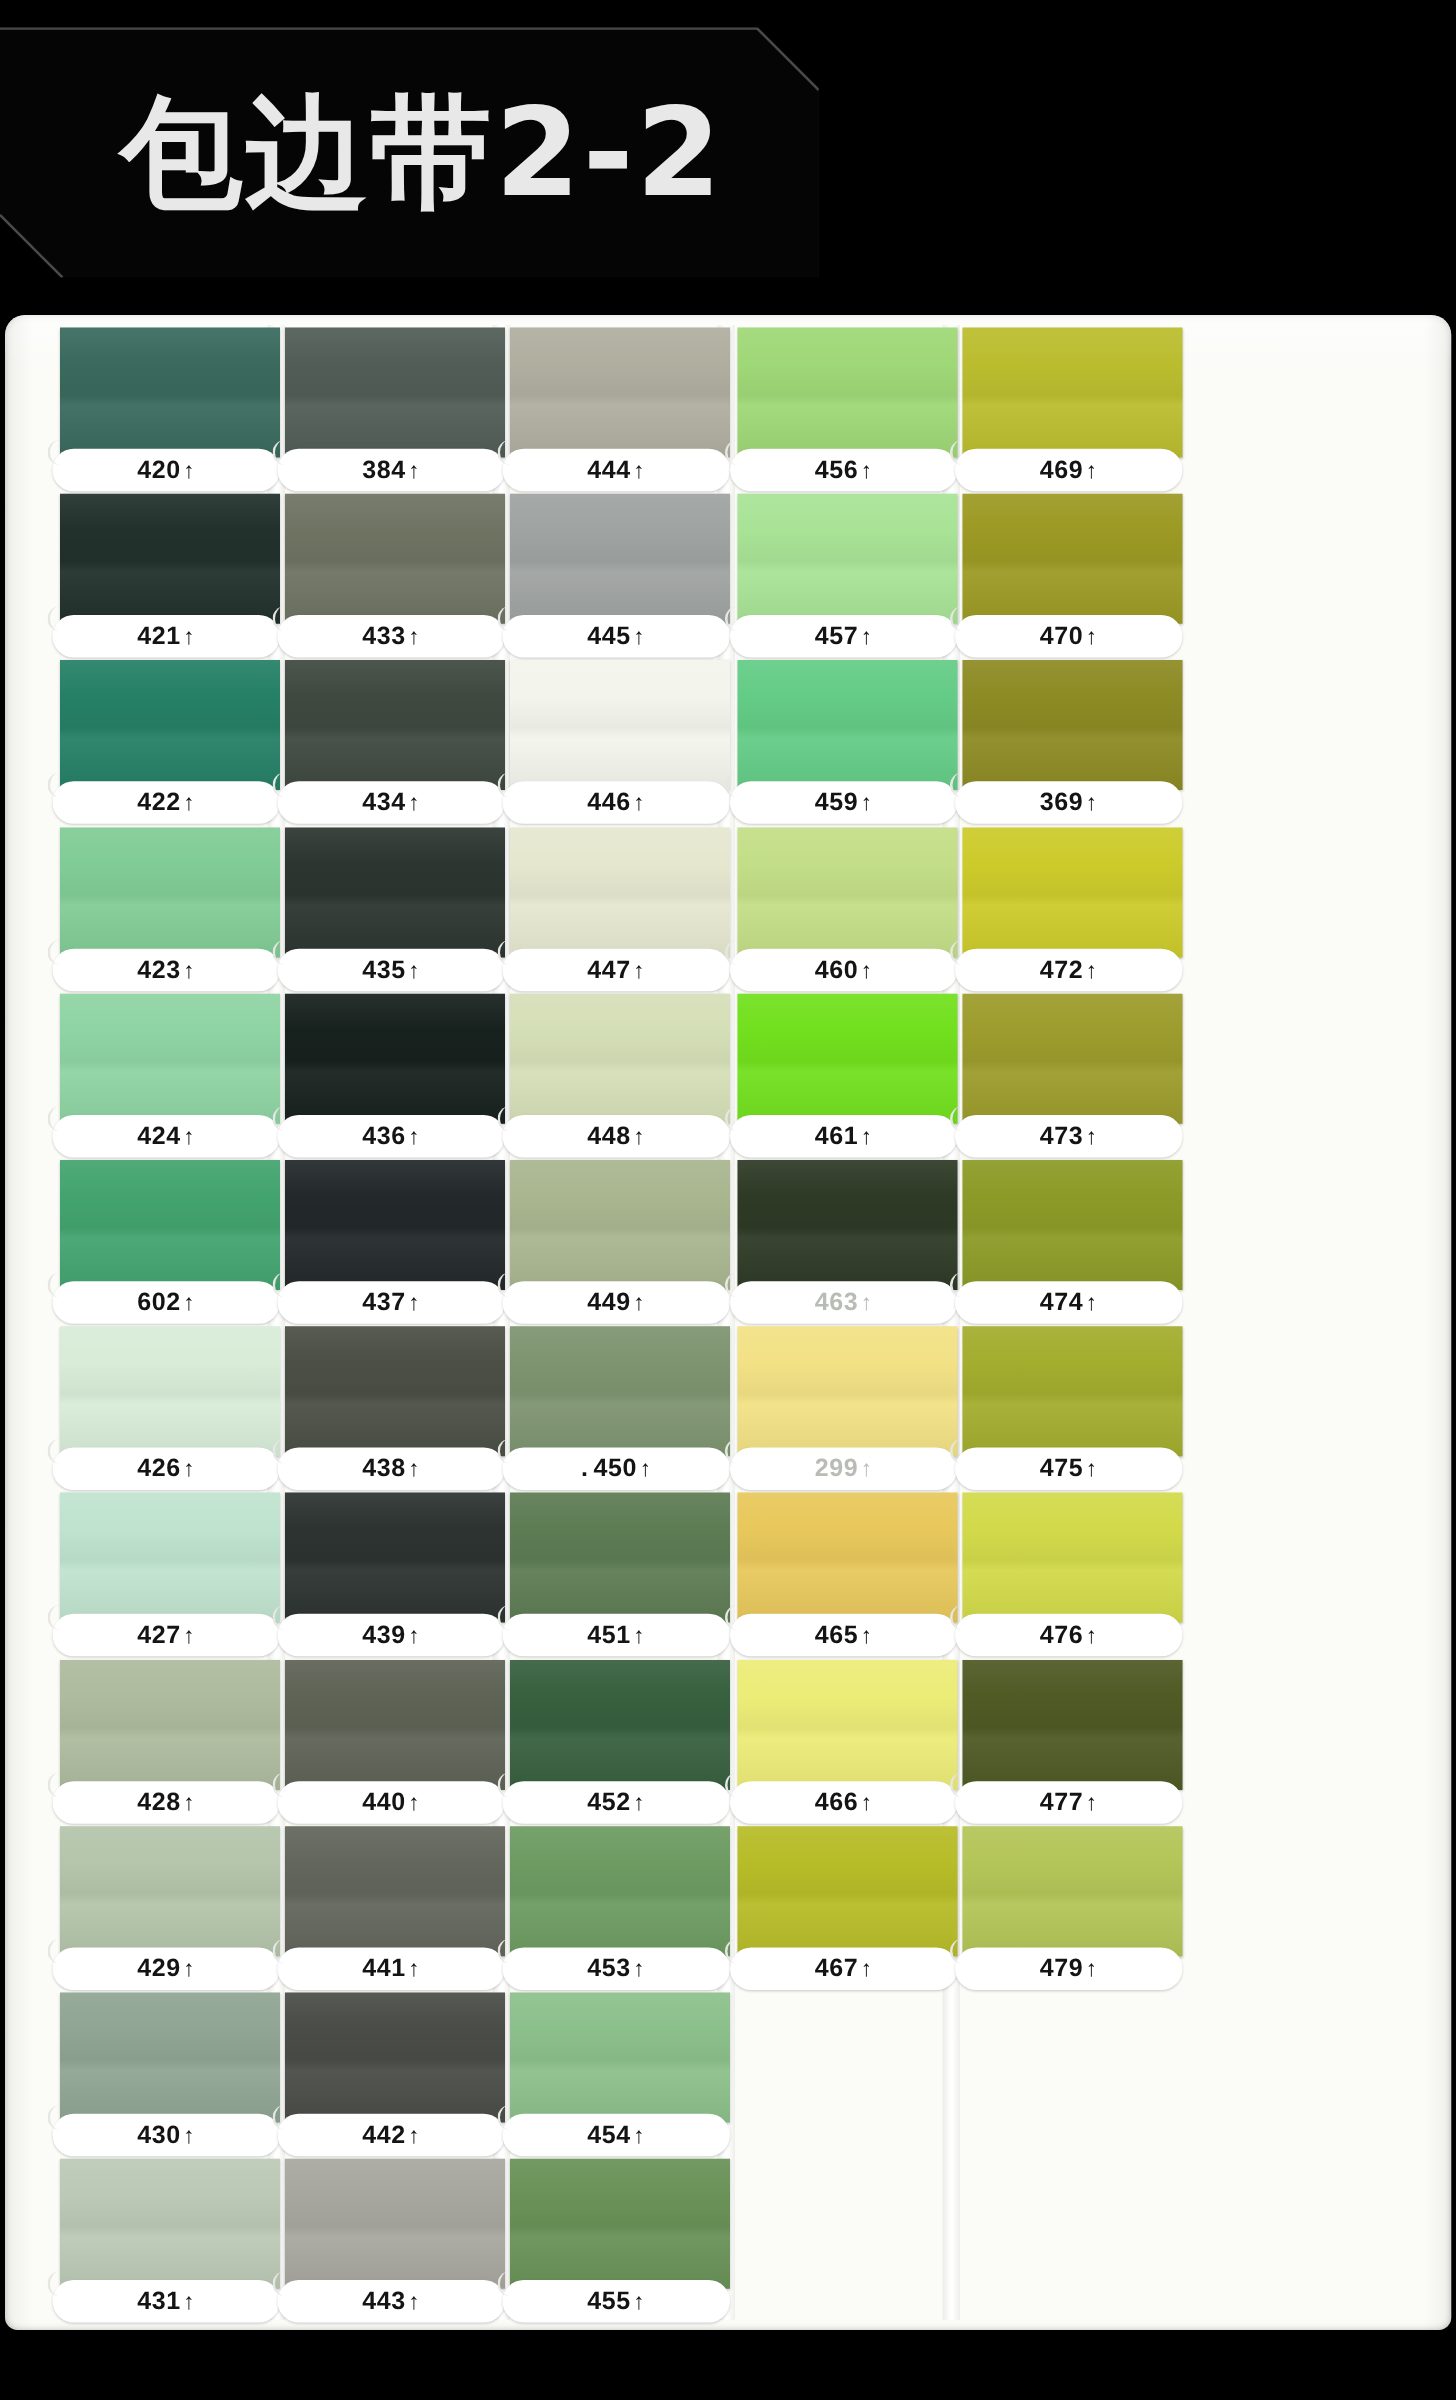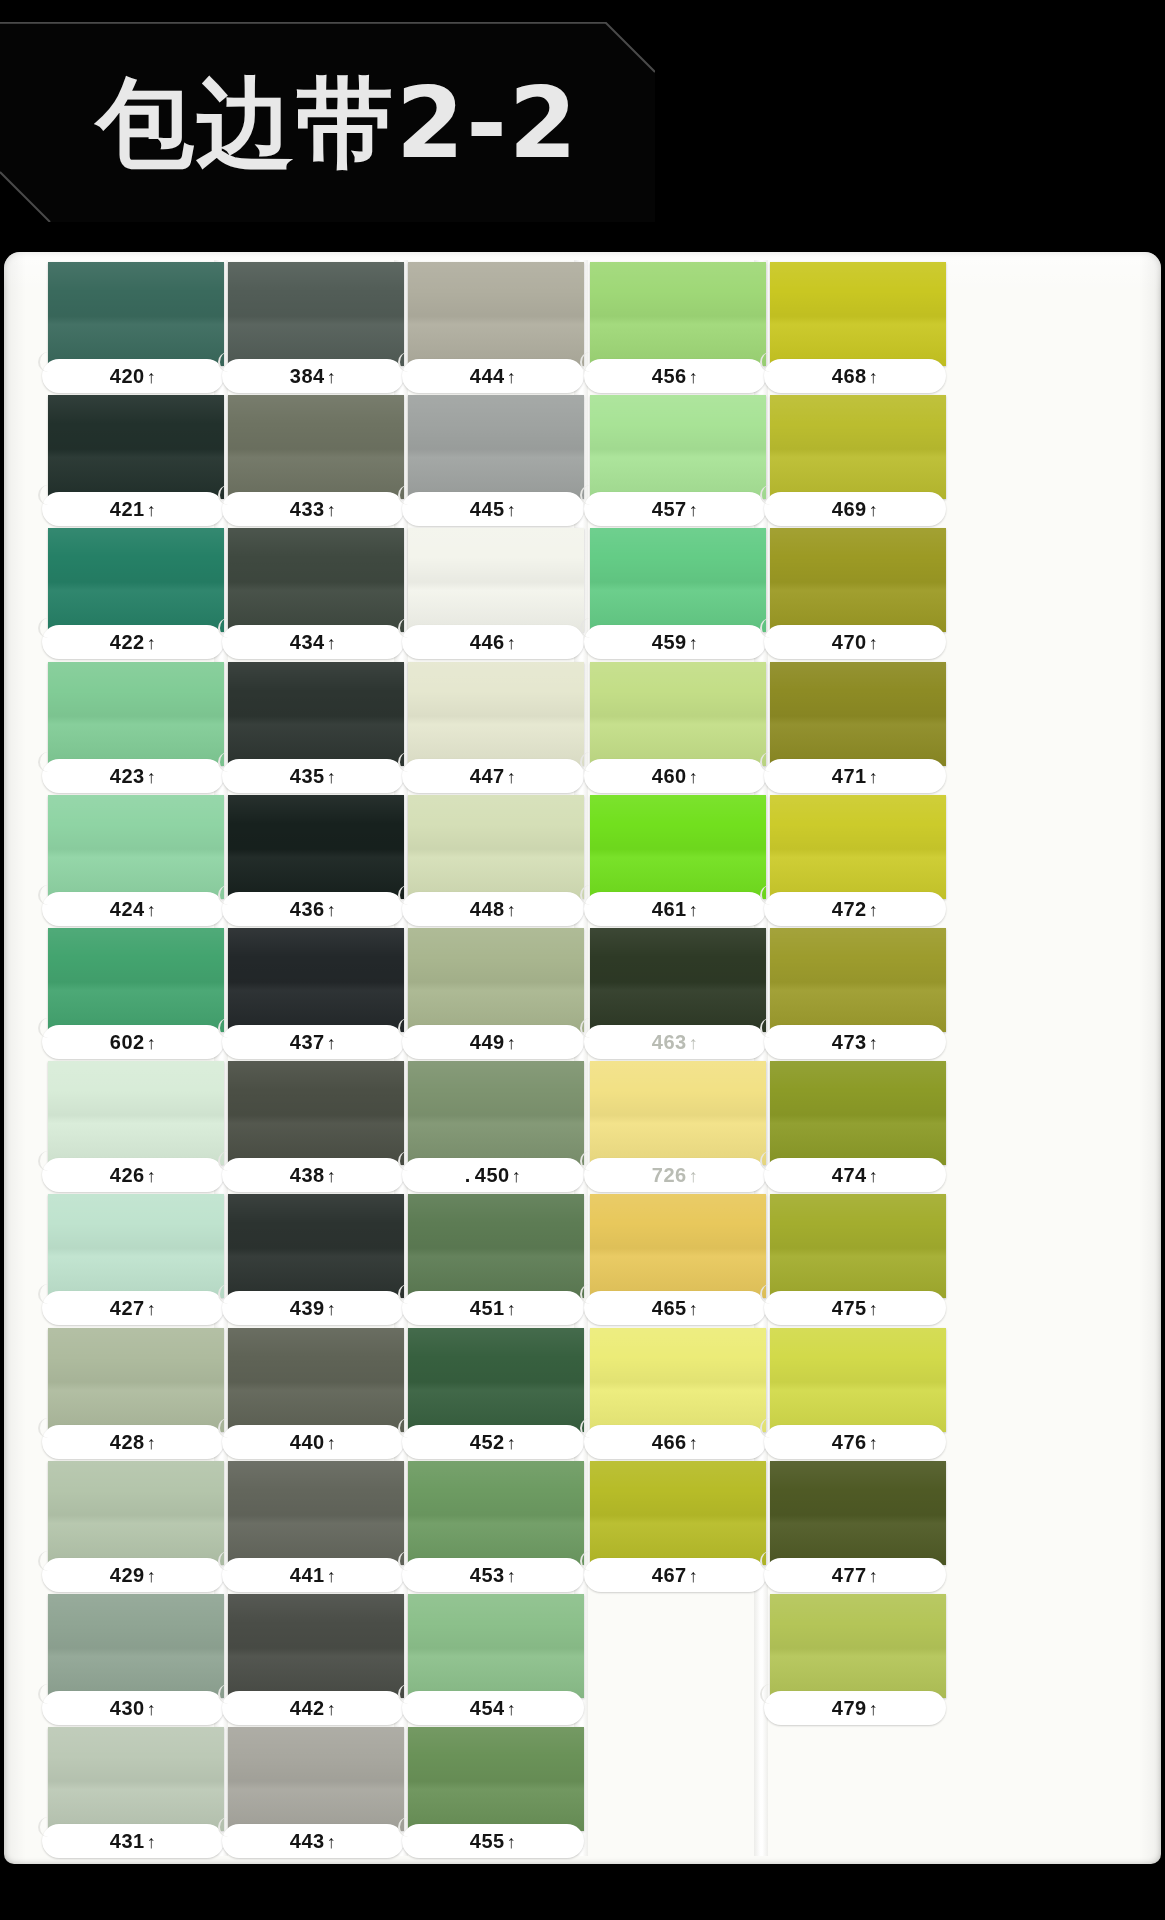--- a/index.html
+++ b/index.html
@@ -479,21 +479,21 @@
         </div>
         <div class="swatch-cell">
           <div class="swatch-chip" style="background: rgb(46, 58, 38);"></div>
           <div class="swatch-band">
             <div class="swatch-label faded"><span>463</span><span class="arrow">↑</span></div>
           </div>
         </div>
         <div class="swatch-cell">
           <div class="swatch-chip" style="background: rgb(242, 225, 133);"></div>
           <div class="swatch-band">
-            <div class="swatch-label faded"><span>726</span><span class="arrow">↑</span></div>
+            <div class="swatch-label faded"><span>299</span><span class="arrow">↑</span></div>
           </div>
         </div>
         <div class="swatch-cell">
           <div class="swatch-chip" style="background: rgb(232, 200, 92);"></div>
           <div class="swatch-band">
             <div class="swatch-label"><span>465</span><span class="arrow">↑</span></div>
           </div>
         </div>
         <div class="swatch-cell">
           <div class="swatch-chip" style="background: rgb(236, 236, 120);"></div>
@@ -503,41 +503,35 @@
         </div>
         <div class="swatch-cell">
           <div class="swatch-chip" style="background: rgb(183, 188, 40);"></div>
           <div class="swatch-band">
             <div class="swatch-label"><span>467</span><span class="arrow">↑</span></div>
           </div>
         </div>
       </div>
       <div class="swatch-col c4">
         <div class="swatch-cell">
-          <div class="swatch-chip" style="background: rgb(201, 199, 34);"></div>
-          <div class="swatch-band">
-            <div class="swatch-label"><span>468</span><span class="arrow">↑</span></div>
-          </div>
-        </div>
-        <div class="swatch-cell">
           <div class="swatch-chip" style="background: rgb(187, 189, 47);"></div>
           <div class="swatch-band">
             <div class="swatch-label"><span>469</span><span class="arrow">↑</span></div>
           </div>
         </div>
         <div class="swatch-cell">
           <div class="swatch-chip" style="background: rgb(156, 154, 36);"></div>
           <div class="swatch-band">
             <div class="swatch-label"><span>470</span><span class="arrow">↑</span></div>
           </div>
         </div>
         <div class="swatch-cell">
           <div class="swatch-chip" style="background: rgb(141, 139, 36);"></div>
           <div class="swatch-band">
-            <div class="swatch-label"><span>471</span><span class="arrow">↑</span></div>
+            <div class="swatch-label"><span>369</span><span class="arrow">↑</span></div>
           </div>
         </div>
         <div class="swatch-cell">
           <div class="swatch-chip" style="background: rgb(204, 203, 43);"></div>
           <div class="swatch-band">
             <div class="swatch-label"><span>472</span><span class="arrow">↑</span></div>
           </div>
         </div>
         <div class="swatch-cell">
           <div class="swatch-chip" style="background: rgb(157, 156, 45);"></div>

